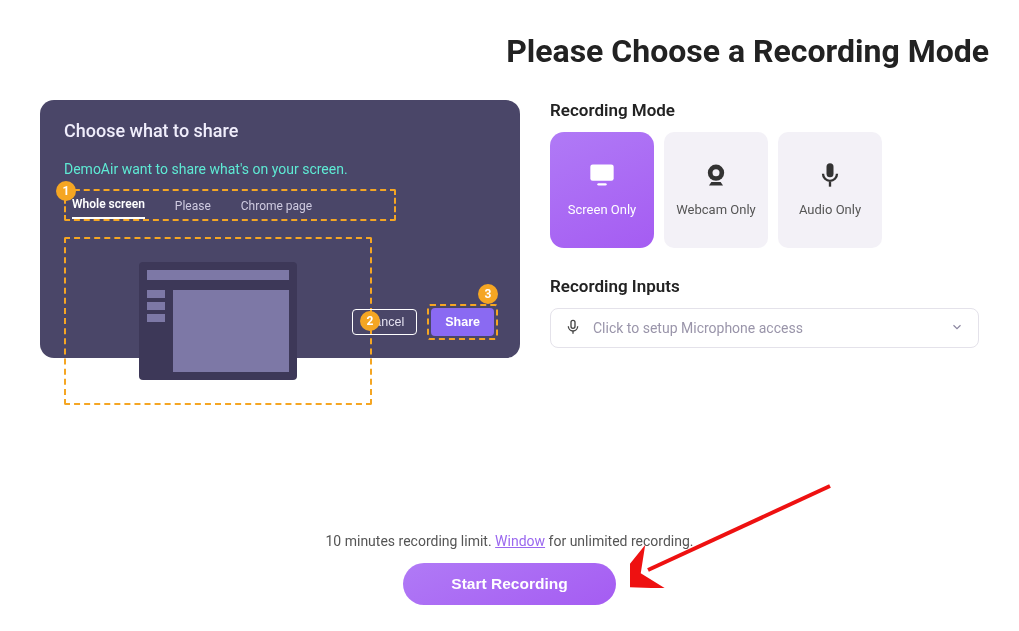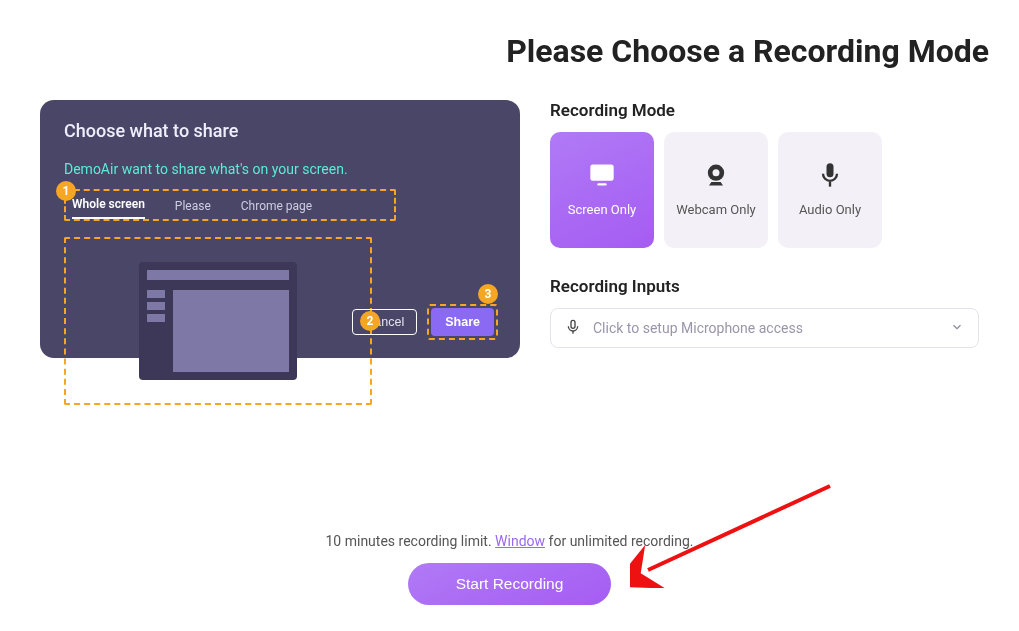--- a/index.html
+++ b/index.html
@@ -25,31 +25,31 @@
   .pt-main { position:absolute; top:28px; left:34px; right:8px; bottom:8px; background:#7d78a6; }
   .panel-btns { position:absolute; right:22px; bottom:18px; display:flex; gap:10px; align-items:center; }
   .btn-cancel { background: transparent; color:#e4e1f0; border:1px solid #ffffff; border-radius:4px; padding:5px 12px; font-size:12.5px; cursor:pointer; }
   .share-wrap { border: 2px dashed #f5a623; border-radius:3px; padding:2px; position:relative; }
   .btn-share { background:#8a6af2; color:#fff; border:none; border-radius:4px; padding:7px 14px; font-size:12.5px; font-weight:600; cursor:pointer; }
   
   .right-col { flex: 1; }
   .section-label { font-size: 17px; font-weight: 600; color: #222; margin-bottom: 12px; }
   .modes { display:flex; gap:10px; margin-bottom: 28px; }
   .mode { width: 104px; height: 116px; border-radius: 10px; background:#f3f1f7; display:flex; flex-direction:column; align-items:center; justify-content:center; gap:10px; cursor:pointer; color:#555; font-size:13px; text-align:center; padding:6px; }
-  .mode.active { background: linear-gradient(155deg, #b07af6 0%, #a55cf2 100%); color:#fff; }
+  .mode.active { background: linear-gradient(155deg, #b07af6 0%, #a55cf2 100%); color:#fff;border-radius:14px; }
   .mode svg { width:28px; height:28px; }
   .mode.active svg { color:#fff; }
   .mode:not(.active) svg { color:#333; }
   .mode-label { line-height:1.25; }
   .input-select { width: 100%; height: 40px; border:1px solid #e4e2ea; border-radius: 8px; display:flex; align-items:center; padding: 0 14px; gap:12px; cursor:pointer; color:#9a95aa; font-size:14px; }
   .input-select .chev { margin-left:auto; color:#8b86a0; }
   .footer { position:absolute; left:0; right:0; bottom:26px; text-align:center; }
   .limit-line { font-size:14px; color:#555; }
   .limit-line a { color:#9a67ef; text-decoration: underline; }
-  .start-btn { display:inline-block; margin-top:14px; background: linear-gradient(155deg, #b07af6 0%, #a55cf2 100%); color:#fff; border:none; border-radius: 28px; padding: 12px 48px; font-size:15.5px; font-weight:400; cursor:pointer; }
+  .start-btn { display:inline-block; margin-top:14px; background: linear-gradient(155deg, #b07af6 0%, #a55cf2 100%); color:#fff; border:none; border-radius: 28px; padding: 12px 48px; font-size:15.5px; font-weight:700; cursor:pointer; }
   .arrow-annot { position:absolute; width:210px; height:110px; pointer-events:none; }
 </style>
 </head>
 <body>
 
 <div class="page">
   <h1 class="title">Please Choose a Recording Mode</h1>
 
   <div class="main-row">
 

